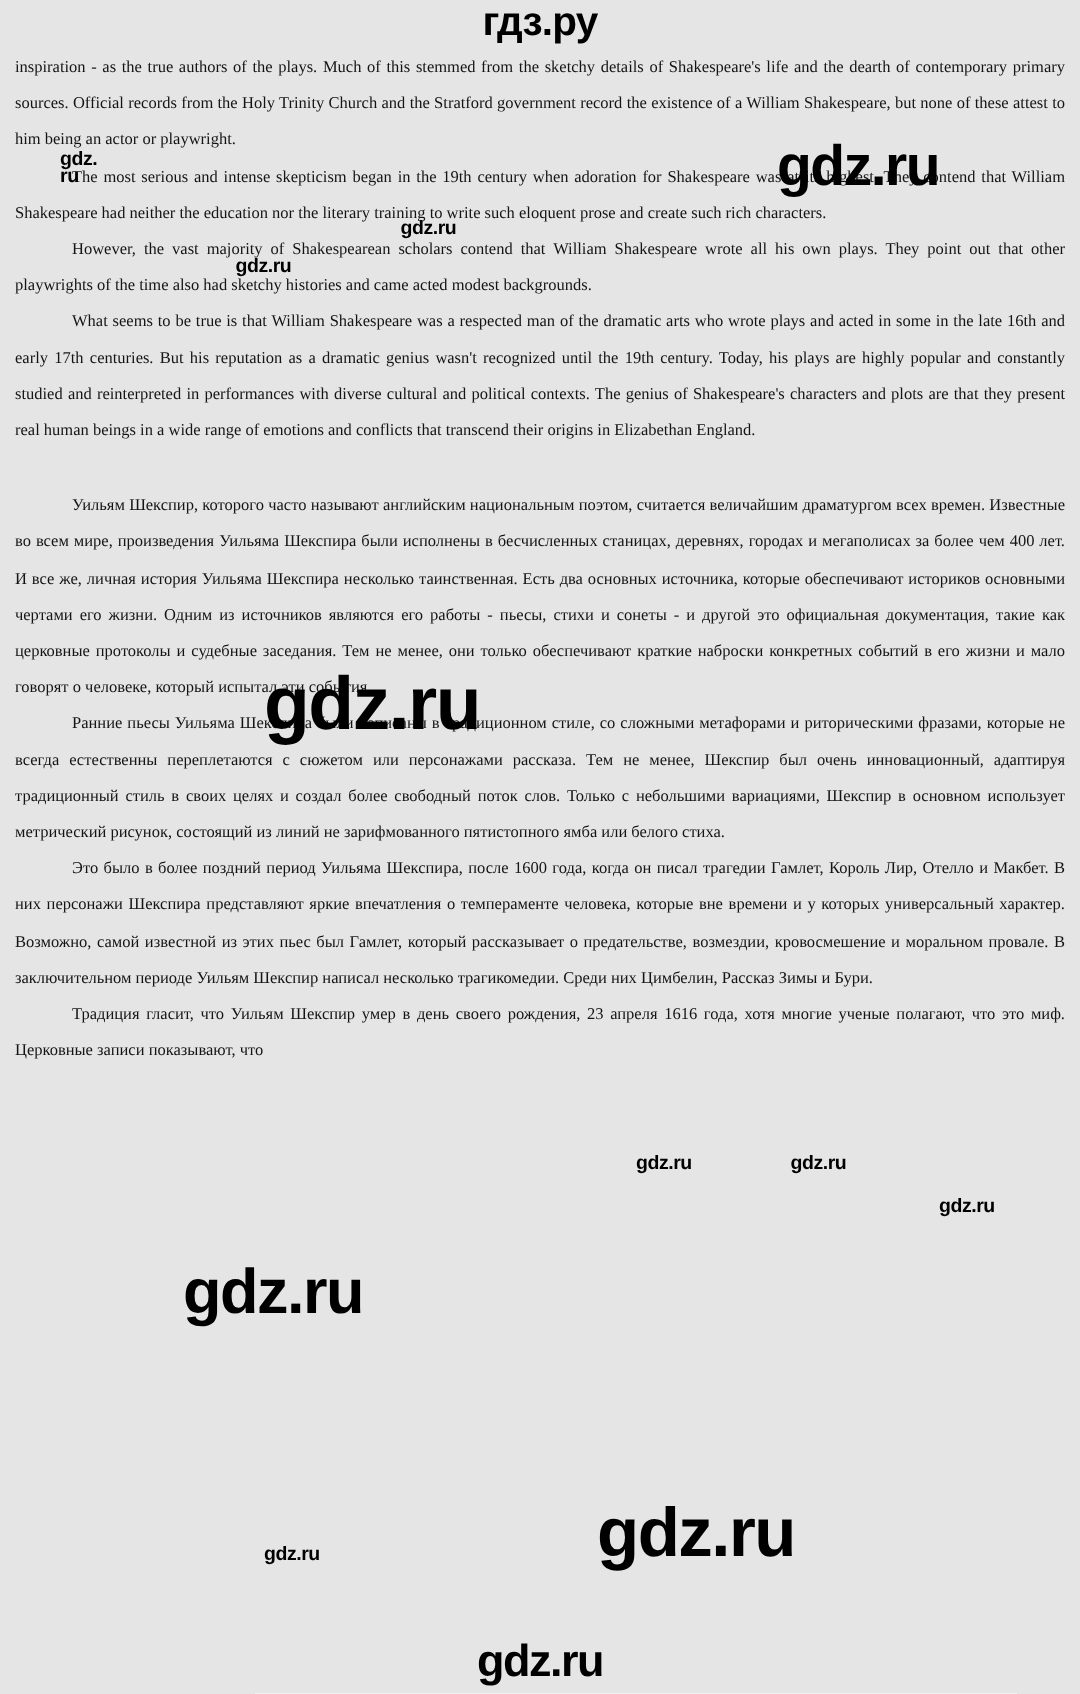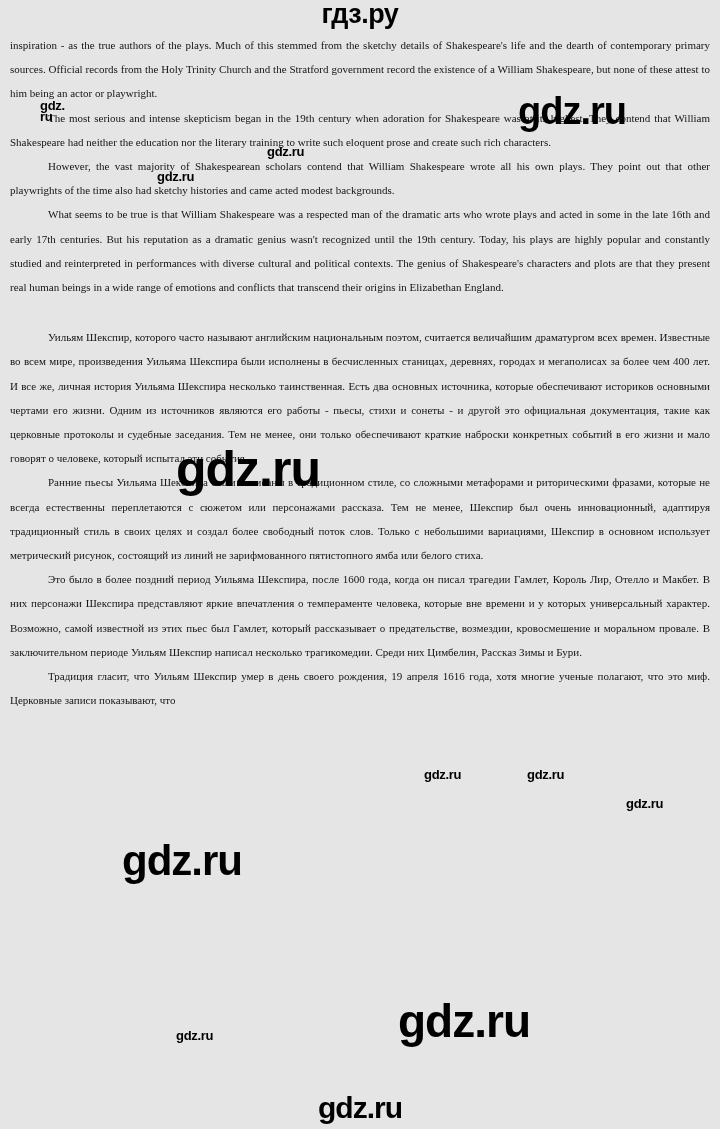--- a/index.html
+++ b/index.html
@@ -108,21 +108,21 @@
     <p>inspiration - as the true authors of the plays. Much of this stemmed from the sketchy details of Shakespeare's life and the dearth of contemporary primary sources. Official records from the Holy Trinity Church and the Stratford government record the existence of a William Shakespeare, but none of these attest to him being an actor or playwright.</p>
     <p class="indent">The most serious and intense skepticism began in the 19th century when adoration for Shakespeare was at its highest. They contend that William Shakespeare had neither the education nor the literary training to write such eloquent prose and create such rich characters.</p>
     <p class="indent">However, the vast majority of Shakespearean scholars contend that William Shakespeare wrote all his own plays. They point out that other playwrights of the time also had sketchy histories and came acted modest backgrounds.</p>
     <p class="indent">What seems to be true is that William Shakespeare was a respected man of the dramatic arts who wrote plays and acted in some in the late 16th and early 17th centuries. But his reputation as a dramatic genius wasn't recognized until the 19th century. Today, his plays are highly popular and constantly studied and reinterpreted in performances with diverse cultural and political contexts. The genius of Shakespeare's characters and plots are that they present real human beings in a wide range of emotions and conflicts that transcend their origins in Elizabethan England.</p>
 
     <div class="section-gap"></div>
 
     <p class="indent">Уильям Шекспир, которого часто называют английским национальным поэтом, считается величайшим драматургом всех времен. Известные во всем мире, произведения Уильяма Шекспира были исполнены в бесчисленных станицах, деревнях, городах и мегаполисах за более чем 400 лет. И все же, личная история Уильяма Шекспира несколько таинственная. Есть два основных источника, которые обеспечивают историков основными чертами его жизни. Одним из источников являются его работы - пьесы, стихи и сонеты - и другой это официальная документация, такие как церковные протоколы и судебные заседания. Тем не менее, они только обеспечивают краткие наброски конкретных событий в его жизни и мало говорят о человеке, который испытал эти события.</p>
     <p class="indent">Ранние пьесы Уильяма Шекспира были написаны в традиционном стиле, со сложными метафорами и риторическими фразами, которые не всегда естественны переплетаются с сюжетом или персонажами рассказа. Тем не менее, Шекспир был очень инновационный, адаптируя традиционный стиль в своих целях и создал более свободный поток слов. Только с небольшими вариациями, Шекспир в основном использует метрический рисунок, состоящий из линий не зарифмованного пятистопного ямба или белого стиха.</p>
     <p class="indent">Это было в более поздний период Уильяма Шекспира, после 1600 года, когда он писал трагедии Гамлет, Король Лир, Отелло и Макбет. В них персонажи Шекспира представляют яркие впечатления о темпераменте человека, которые вне времени и у которых универсальный характер. Возможно, самой известной из этих пьес был Гамлет, который рассказывает о предательстве, возмездии, кровосмешение и моральном провале. В заключительном периоде Уильям Шекспир написал несколько трагикомедии. Среди них Цимбелин, Рассказ Зимы и Бури.</p>
-    <p class="indent">Традиция гласит, что Уильям Шекспир умер в день своего рождения, 19 апреля 1616 года, хотя многие ученые полагают, что это миф. Церковные записи показывают, что</p>
+    <p class="indent">Традиция гласит, что Уильям Шекспир умер в день своего рождения, 23 апреля 1616 года, хотя многие ученые полагают, что это миф. Церковные записи показывают, что</p>
   </main>
 
   <span class="wm wm-sm wm-stacked wm-a">gdz.
 ru</span>
   <span class="wm wm-sm wm-b">gdz.ru</span>
   <span class="wm wm-c">gdz.ru</span>
   <span class="wm wm-sm wm-d">gdz.ru</span>
   <span class="wm wm-e">gdz.ru</span>
   <span class="wm wm-sm wm-f">gdz.ru</span>
   <span class="wm wm-sm wm-g">gdz.ru</span>

